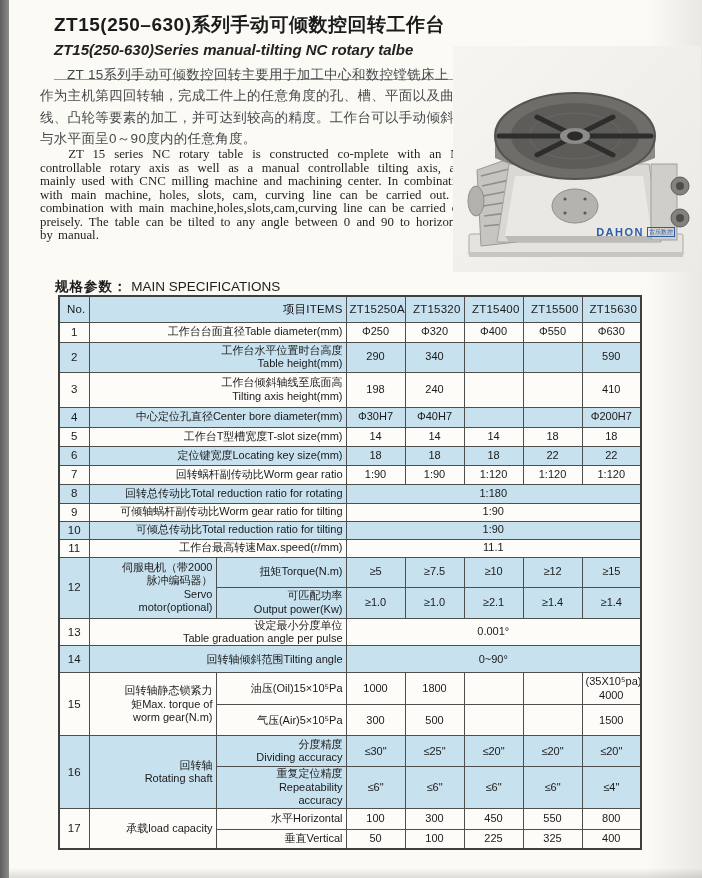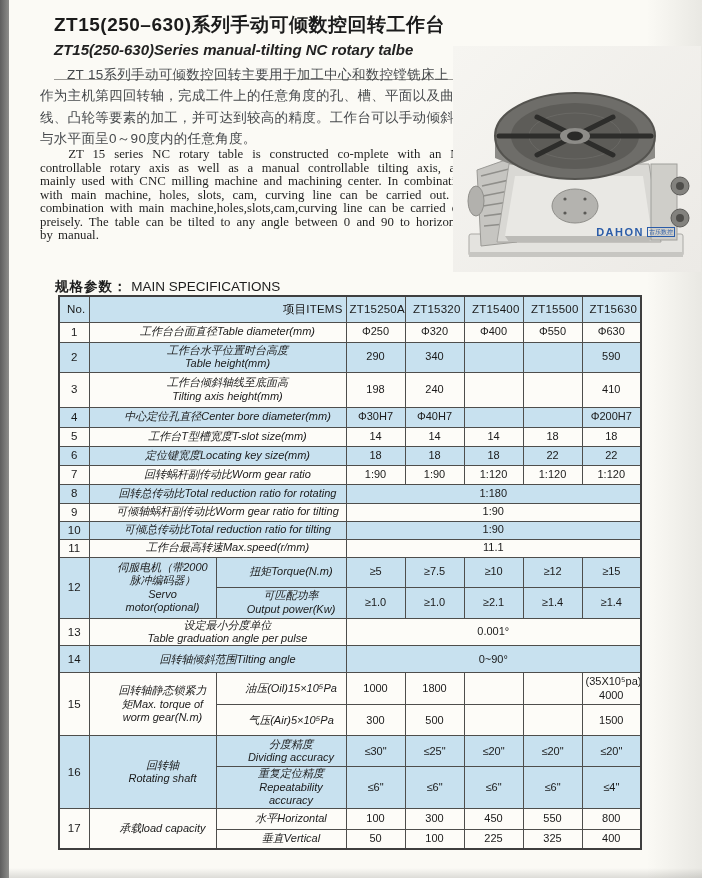--- a/index.html
+++ b/index.html
@@ -63,21 +63,21 @@
     border:2px solid #3f3f3f;
   }
   table.spec td{
     border:1px solid #4e4e4c;
     font-size:11px;color:#1a1a1a;padding:0 3px;
     white-space:pre-line;line-height:1.22;overflow:hidden;
     background:#fdfcf8;
   }
   table.spec td.hdr{text-align:right;font-size:11.5px;letter-spacing:.2px;}
   table.spec td.no{text-align:center;font-size:11.5px;}
-  table.spec td.item{text-align:center;padding-left:23px;font-style:italic;}
+  table.spec td.item{text-align:right;padding-left:23px;}
   table.spec td.val{text-align:center;font-size:11px;}
   table.spec tr.blue td{background:#c8e1ef;}
   table.spec tr.hdrrow td{background:#c8e1ef;}
   .footnotes{position:absolute;left:28px;top:834px;font-size:10px;color:#3a3a3a;line-height:1.45;letter-spacing:.3px;}
 </style>
 </head>
 <body>
 
 <div class="scan">
   <div class="edge-left"></div>

